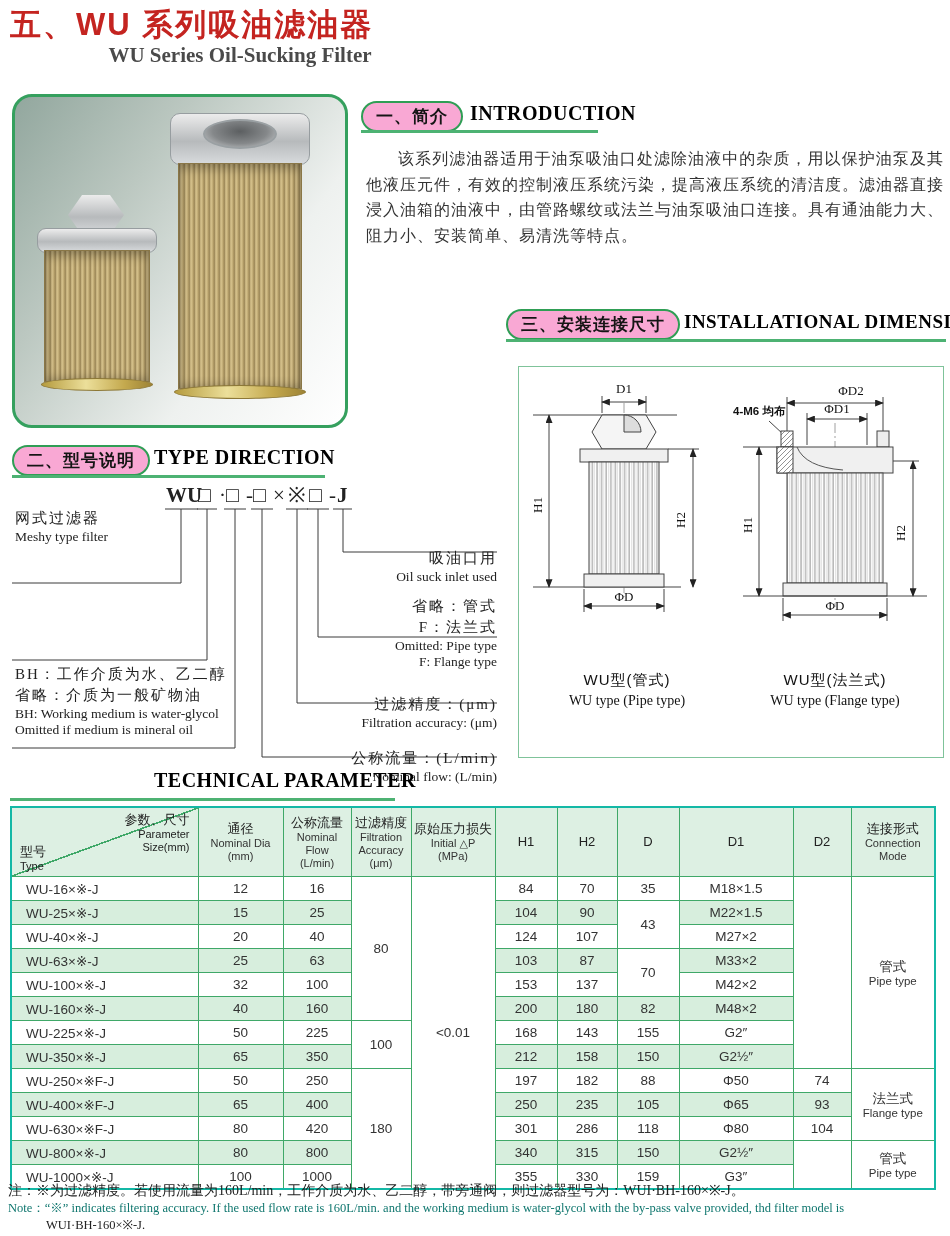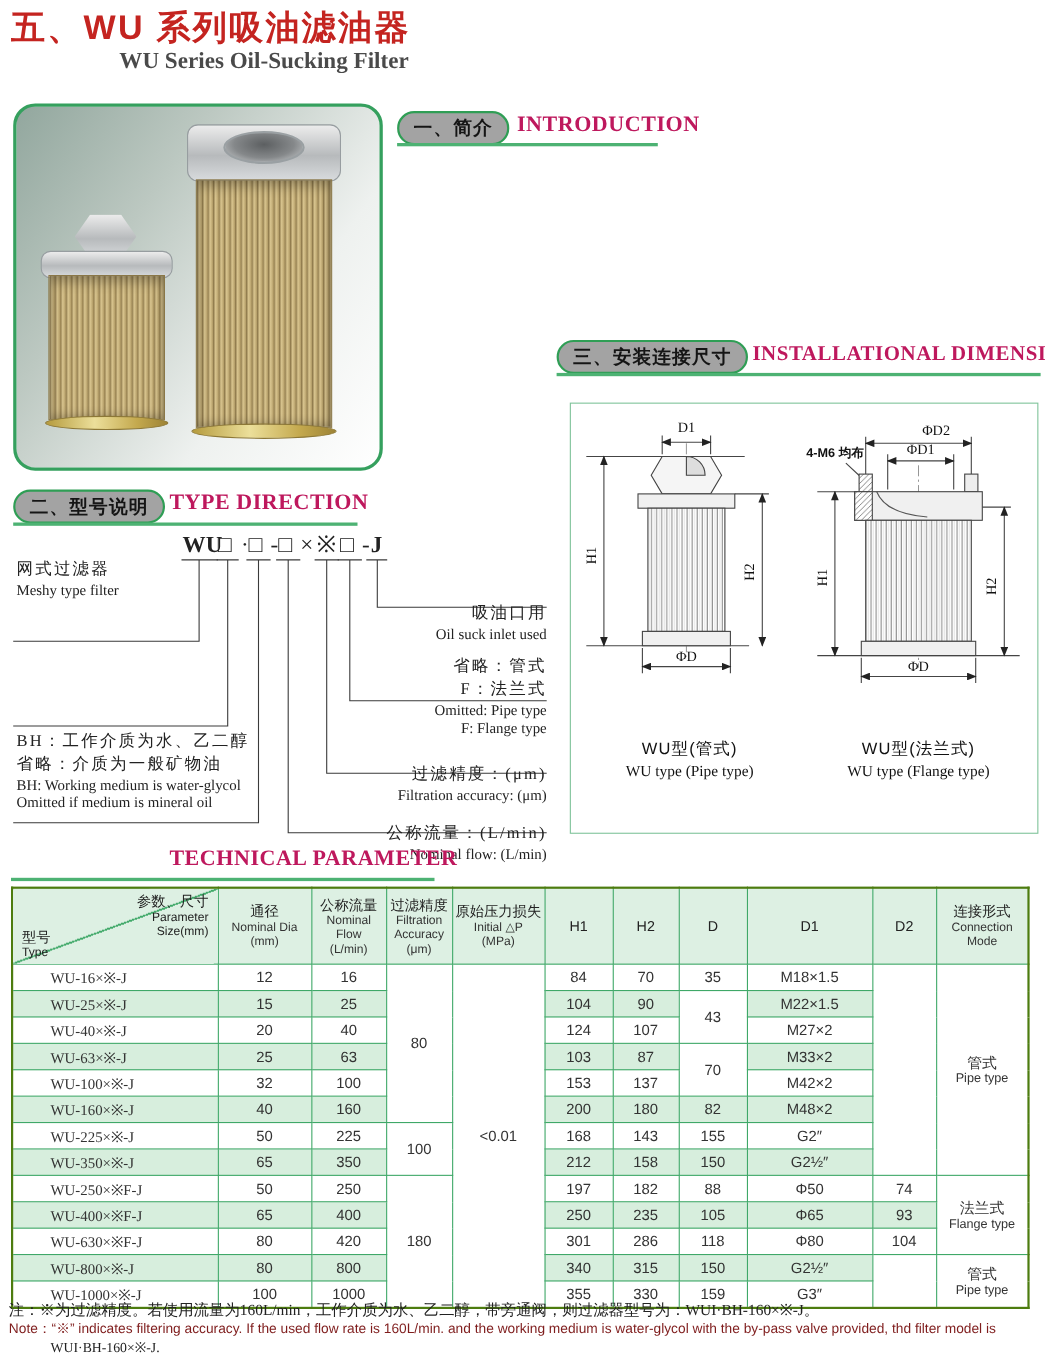--- a/index.html
+++ b/index.html
@@ -4,23 +4,23 @@
 <style>
   html,body{margin:0;padding:0;background:#fff;}
   #canvas{position:relative;width:950px;height:1236px;background:#fff;overflow:hidden;
           font-family:"Liberation Sans","DejaVu Sans",sans-serif;color:#222;}
   .abs{position:absolute;}
 
   
   .title-cn{left:10px;top:4px;font-size:31px;font-weight:bold;color:#c42420;letter-spacing:2px;}
   .title-en{left:55px;top:43px;width:370px;text-align:center;font-family:"Liberation Serif","DejaVu Serif",serif;
             font-weight:bold;font-size:21px;color:#4a4a4a;}
-  .pill{display:inline-block;border:2px solid #2f9e55;border-radius:16px;background:#a3a3a3;
+  .pill{display:inline-block;border:2px solid #2f9e55;border-radius:16px;background:#f9a8d4;
         padding:2px 13px;font-size:17px;font-weight:bold;color:#151515;letter-spacing:1px;white-space:nowrap;}
-  .sec-en{font-family:"Liberation Serif","DejaVu Serif",serif;font-weight:bold;font-size:20px;color:#be185d;
+  .sec-en{font-family:"Liberation Serif","DejaVu Serif",serif;font-weight:bold;font-size:20px;color:#000000;
           letter-spacing:0.5px;white-space:nowrap;}
   .grn-line{height:3px;background:#4db273;}
 
   
   .photo{left:12px;top:94px;width:330px;height:328px;border:3px solid #35a05e;border-radius:20px;
          background:linear-gradient(125deg,#92a79e 0%,#bcc8c1 32%,#eef1ef 68%,#ffffff 100%);overflow:hidden;}
   .silver{background:linear-gradient(180deg,#ececec 0%,#b7babc 55%,#d8dbdd 100%);border:1px solid #979da0;}
   .pleats{background:repeating-linear-gradient(90deg,#8f7a4c 0px,#d9c58f 2px,#bda771 4px,#a08a58 5px);
           border:1px solid #8a7747;box-shadow:inset 0 6px 10px rgba(0,0,0,.25), inset 0 -4px 8px rgba(0,0,0,.2);}
   .gold{background:linear-gradient(90deg,#b59b3e,#ecdf9a 40%,#c4a94e 75%,#9d8336);border:1px solid #8d7836;border-radius:50%;}
@@ -42,40 +42,40 @@
   .td-right{text-align:right;margin-top:36px;}
 
   
   .draw-box{left:518px;top:366px;width:424px;height:390px;border:1px solid #7fc39a;background:#fff;}
   .dim-text{font-family:"Liberation Serif","DejaVu Serif",serif;font-size:13px;fill:#111;}
   .cap-cn{font-size:15px;fill:#111;letter-spacing:1px;}
   .cap-en{font-family:"Liberation Serif","DejaVu Serif",serif;font-size:14px;fill:#111;}
 
   
   table.tech{position:absolute;left:10px;top:806px;width:924px;border-collapse:collapse;
-             border:2px solid #4d7c0f;table-layout:fixed;}
+             border:2px solid #14b8a6;table-layout:fixed;}
   table.tech th,table.tech td{border:1px solid #3fa868;font-weight:normal;}
   table.tech thead th{background:#ddf0e3;height:66px;padding:1px 2px;text-align:center;vertical-align:middle;}
   table.tech tbody td{height:21px;padding:1px 2px;text-align:center;font-size:13.5px;color:#333;background:#fff;}
   table.tech tbody tr:nth-child(even) td:not(.m){background:#d7eedd;}
-  table.tech td.lt{text-align:left;padding-left:34px;font-family:Liberation Serif, serif;}
+  table.tech td.lt{text-align:left;padding-left:14px;}
   .hcn{display:block;font-size:13px;color:#222;line-height:16px;}
   .hen{display:block;font-size:11px;color:#333;line-height:13px;}
   th.corner{position:relative;background:linear-gradient(to bottom right,#ddf0e3 calc(50% - 0.8px),
             #3fa868 calc(50% - 0.8px),#3fa868 calc(50% + 0.8px),#ddf0e3 calc(50% + 0.8px)) !important;}
   .corner-top{position:absolute;top:4px;right:8px;text-align:right;}
   .corner-bot{position:absolute;bottom:3px;left:8px;text-align:left;}
   .ccn{display:block;font-size:13px;line-height:16px;}
   .cen{display:block;font-size:11px;line-height:13px;}
   .conn-cn{display:block;font-size:13.5px;line-height:17px;}
   .conn-en{display:block;font-size:11.5px;line-height:13px;color:#333;}
 
   
   .note-cn{left:8px;top:1180px;font-family:"Liberation Serif","DejaVu Serif",serif;font-size:14px;color:#222;}
-  .note-en{left:8px;top:1200px;font-family:Liberation Sans, sans-serif;font-size:12.5px;color:#7f1d1d;}
+  .note-en{left:8px;top:1200px;font-family:Liberation Serif, serif;font-size:12.5px;color:#0f766e;}
   .note-en2{left:46px;top:1216px;font-family:"Liberation Serif","DejaVu Serif",serif;font-size:12.5px;color:#222;}
 </style>
 </head>
 <body>
 
 <div id="canvas">
 
   <div class="abs title-cn">五、WU 系列吸油滤油器</div>
   <div class="abs title-en">WU Series Oil-Sucking Filter</div>
 
@@ -91,20 +91,21 @@
       <div class="abs" style="left:33px;top:6px;width:70px;height:26px;border-radius:50%;
            background:radial-gradient(ellipse at 50% 40%,#5c5f61 0%,#85888a 55%,#cfd2d4 100%);border:2px solid #9aa0a3;"></div>
       <div class="abs pleats" style="left:8px;top:50px;width:122px;height:224px;"></div>
       <div class="abs gold" style="left:4px;top:272px;width:130px;height:12px;"></div>
     </div>
   </div>
 
   <div class="abs" style="left:361px;top:101px;"><span class="pill">一、简介</span></div>
   <div class="abs sec-en" style="left:470px;top:102px;">INTRODUCTION</div>
   <div class="abs grn-line" style="left:361px;top:130px;width:237px;"></div>
+  <div class="abs para-cn">该系列滤油器适用于油泵吸油口处滤除油液中的杂质，用以保护油泵及其他液压元件，有效的控制液压系统污染，提高液压系统的清洁度。滤油器直接浸入油箱的油液中，由管路螺纹或法兰与油泵吸油口连接。具有通油能力大、阻力小、安装简单、易清洗等特点。</div>
 
   <div class="abs" style="left:506px;top:309px;"><span class="pill">三、安装连接尺寸</span></div>
   <div class="abs sec-en" style="left:684px;top:311px;font-size:19px;">INSTALLATIONAL DIMENSIONS</div>
   <div class="abs grn-line" style="left:506px;top:339px;width:440px;"></div>
 
   <div class="abs draw-box">
 
     <svg class="abs" style="left:8px;top:8px;" width="204" height="372" viewBox="0 0 204 372">
       <defs>
         <pattern id="hpA" width="4.6" height="8" patternUnits="userSpaceOnUse">

